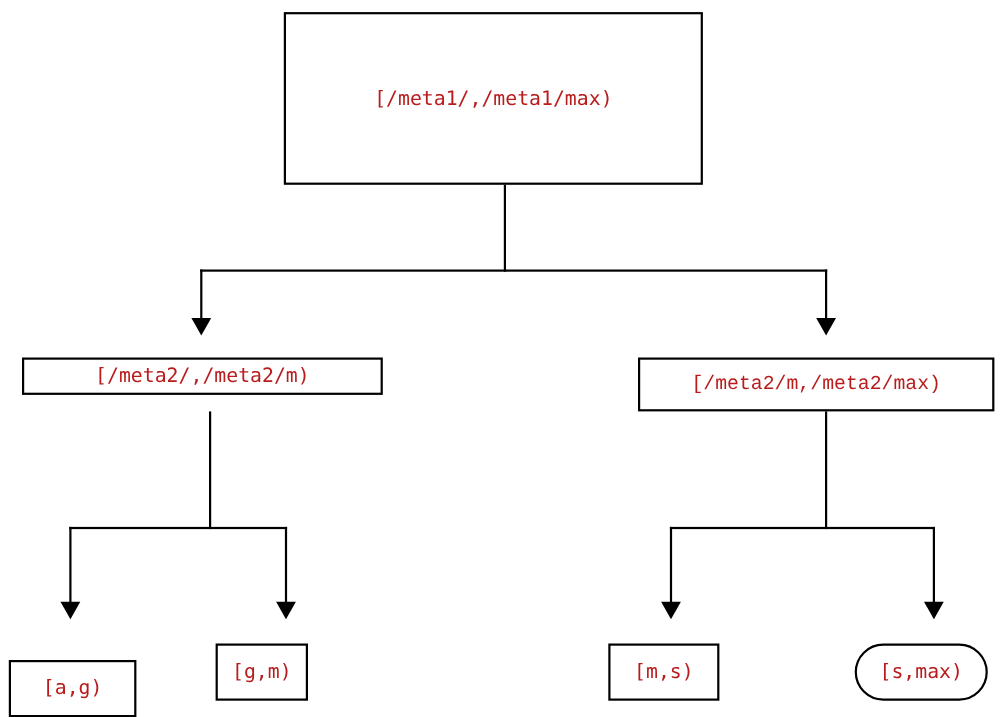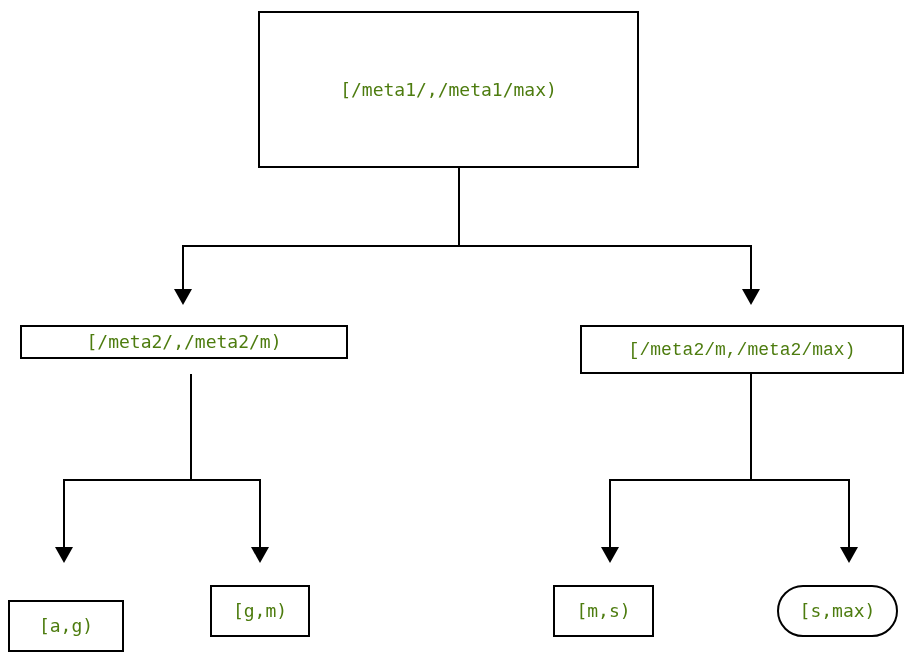--- a/index.html
+++ b/index.html
@@ -20,21 +20,21 @@
     overflow: hidden;
   }
   .node {
     position: absolute;
     box-sizing: border-box;
     border: 2px solid #000000;
     background: #ffffff;
     display: flex;
     align-items: center;
     justify-content: center;
-    color: #4d7c0f;
+    color: #b91c1c;
     font-family: "DejaVu Sans Mono", "Liberation Mono", monospace;
     font-size: 18px;
     line-height: 1;
     letter-spacing: 0px;
     white-space: pre;
     user-select: none;
   }
   
   #node-root {
     left: 258px;
@@ -57,23 +57,23 @@
     font-family: Liberation Mono, monospace;
   }
   
   #node-leaf-ag {
     left: 8px;
     top: 600px;
     width: 116px;
     height: 52px;
   }
   #node-leaf-gm {
-    left: 210px;
+    left: 196px;
     top: 585px;
-    width: 100px;
+    width: 84px;
     height: 52px;
   }
   #node-leaf-ms {
     left: 553px;
     top: 585px;
     width: 101px;
     height: 52px;
   }
   #node-leaf-smax {
     left: 777px;

